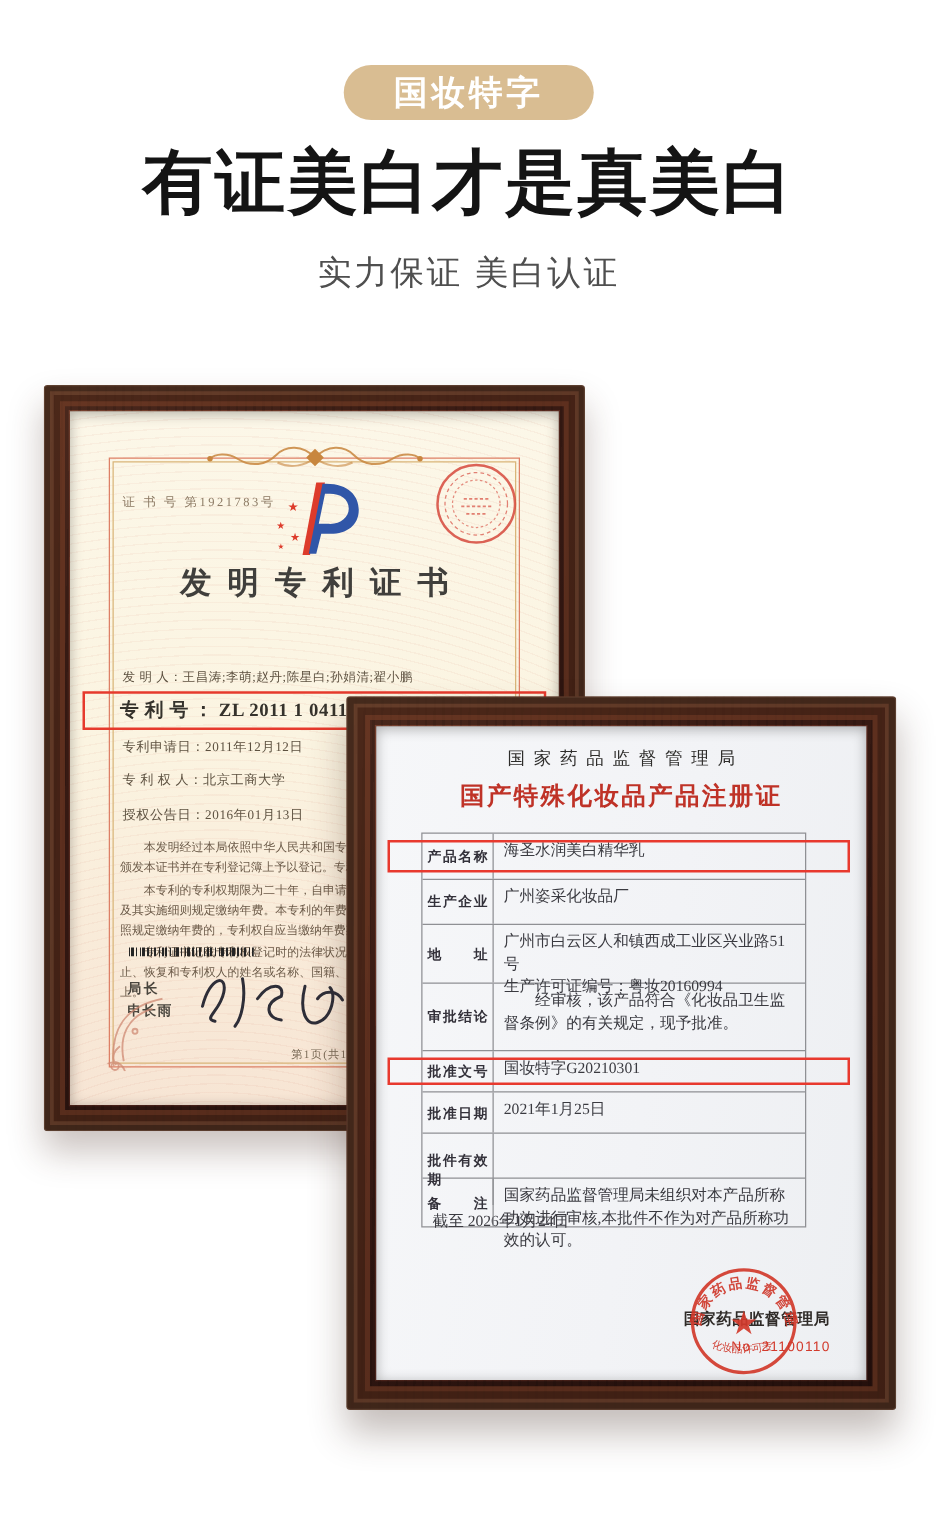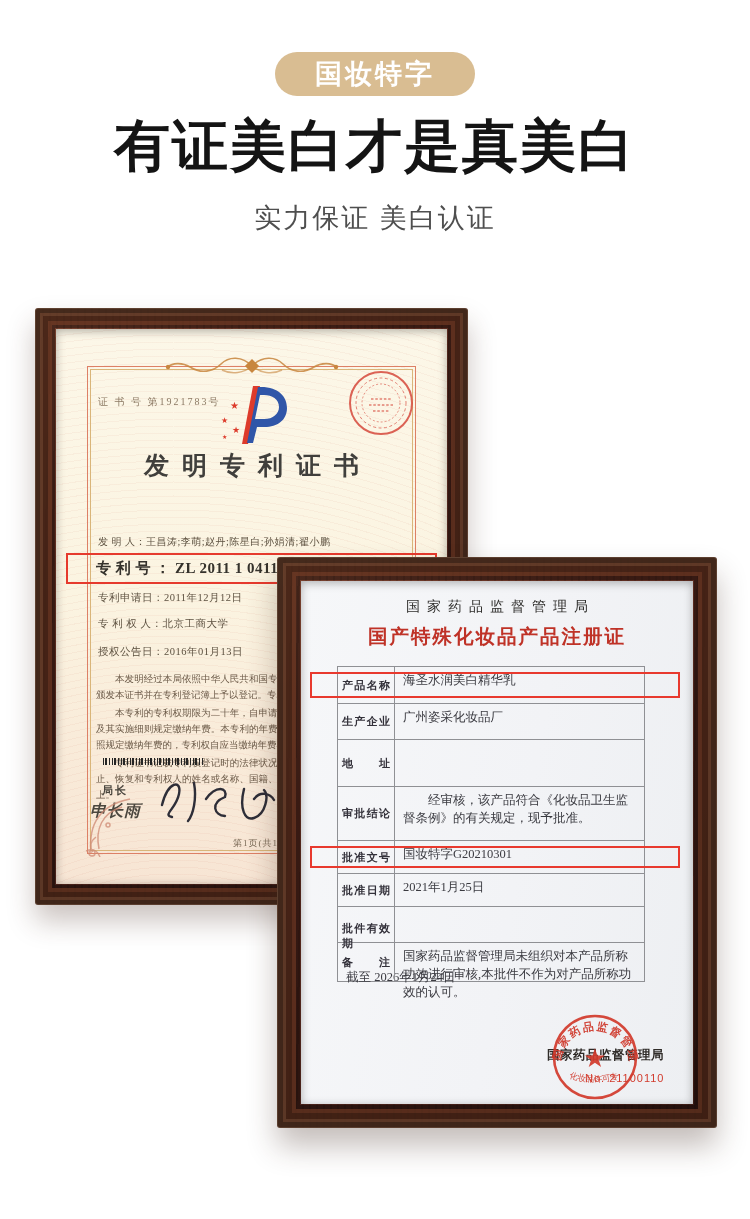--- a/index.html
+++ b/index.html
@@ -73,22 +73,22 @@
   .patent-line{position:absolute;left:42px;font-family:"Liberation Serif",serif;color:#5d5140;
     font-size:10.5px;letter-spacing:.5px;filter:blur(.3px);white-space:nowrap;}
   .patent-paras{position:absolute;left:40px;right:26px;top:343px;
     font-family:"Liberation Serif",serif;font-size:9.5px;line-height:1.68;color:#6b5a48;
     text-align:justify;filter:blur(.35px);}
   .patent-paras p{margin:0 0 2px 0;text-indent:2em;}
   .barcode{position:absolute;left:47px;top:429px;width:100px;height:7px;
     background:repeating-linear-gradient(90deg,#252525 0 1px,rgba(0,0,0,0) 1px 2px,#252525 2px 4px,rgba(0,0,0,0) 4px 6px,#252525 6px 7px,rgba(0,0,0,0) 7px 9px);}
   .director-label{position:absolute;left:46px;top:454px;font-size:11px;font-weight:700;color:#4a463e;
     font-family:"Liberation Serif",serif;letter-spacing:2px;}
-  .director-name{position:absolute;left:34px;top:472px;font-size:16px;font-weight:700;color:#4a463e;
-    font-family:"Liberation Serif",serif;letter-spacing:1px;font-style:italic;}
+  .director-name{position:absolute;left:46px;top:472px;font-size:11px;font-weight:700;color:#4a463e;
+    font-family:"Liberation Serif",serif;letter-spacing:1px;}
   .signature{position:absolute;left:92px;top:440px;}
   .page-no{position:absolute;left:177px;top:508px;font-size:9px;color:#7a6a56;
     font-family:"Liberation Serif",serif;letter-spacing:1px;}
   .corner-flourish{position:absolute;left:22px;top:466px;opacity:.75;}
   
   .reg-paper{background:linear-gradient(100deg,#f6f7f9 0%,#f2f3f6 55%,#edeff2 100%);}
   .reg-authority{position:absolute;top:17px;left:0;width:100%;text-align:center;
     font-family:"Liberation Serif",serif;font-size:14px;color:#2e2d2b;letter-spacing:7px;text-indent:7px;}
   .reg-title{position:absolute;top:42px;left:0;width:100%;text-align:center;
     font-family:"Liberation Serif",serif;font-size:19.5px;font-weight:700;color:#bf3227;letter-spacing:2px;}
@@ -223,20 +223,24 @@
               <span>生产企业</span>
             </div>
           <div class="val">
               <div>广州姿采化妆品厂</div>
             </div>
         </div>
         <div class="reg-row" style="height:47px;">
           <div class="lbl">
               <span>地址</span>
             </div>
+          <div class="val">
+            <div>广州市白云区人和镇西成工业区兴业路51号</div>
+            <div>生产许可证编号：粤妆20160994</div>
+          </div>
         </div>
         <div class="reg-row" style="height:54px;">
           <div class="lbl">
               <span>审批结论</span>
             </div>
           <div class="val">
               <div class="indent">经审核，该产品符合《化妆品卫生监督条例》的有关规定，现予批准。</div>
             </div>
         </div>
         <div class="reg-row hl" style="height:33px;">

